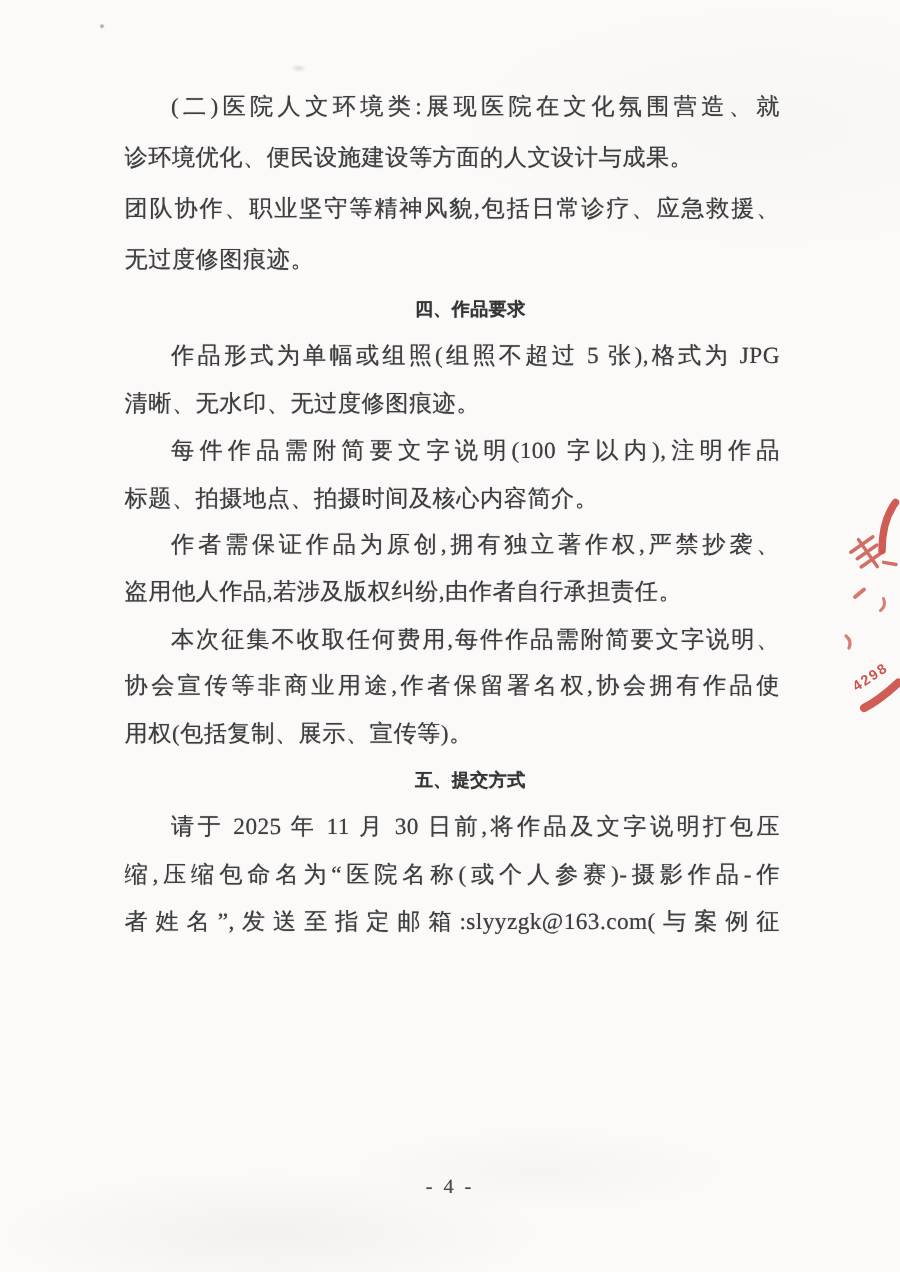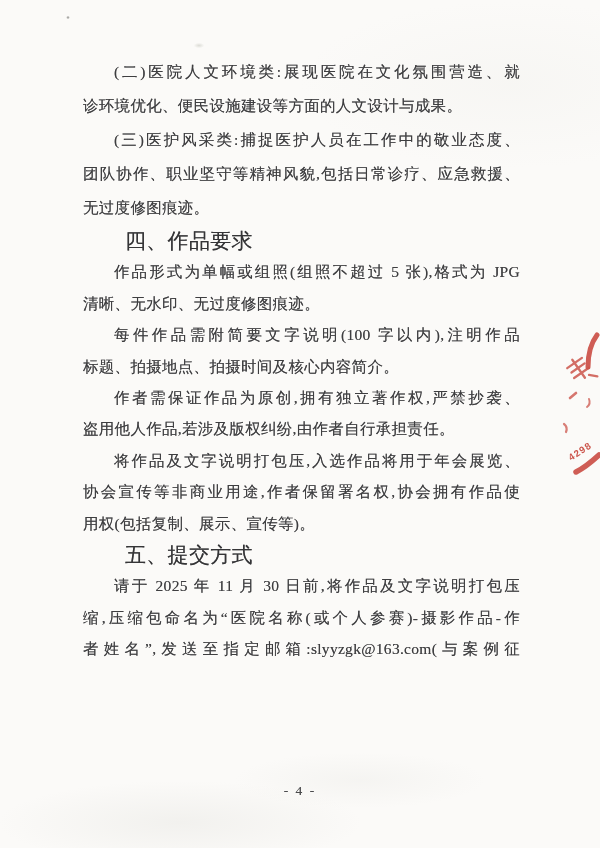--- a/index.html
+++ b/index.html
@@ -34,25 +34,25 @@
     text-shadow:0 0 0.6px rgba(62,62,64,0.65);
     white-space:normal;
   }
   
   .block:nth-child(1) .line,
   .block:nth-child(2) .line{line-height:34px;height:34px;}
   .line.jl{text-align-last:justify;}
   .line.first{text-indent:2em;}
   .heading .line{
     font-family:"Liberation Sans","DejaVu Sans",sans-serif;
-    font-weight:400;
+    font-weight:700;
     color:#353537;
     text-indent:2em;
-    text-align:left;text-align-last:auto;
-    font-size:21px;
+    text-align:center;text-align-last:auto;
+    font-size:12px;
     text-shadow:0 0 0.5px rgba(53,53,55,0.7);
   }
   .page-number{
     position:absolute;
     left:0;top:783px;width:100%;
     text-align:center;
     font-size:13.5px;
     color:#4a4a4c;
     letter-spacing:2px;
     text-shadow:0 0 0.5px rgba(74,74,76,0.6);
@@ -79,41 +79,40 @@
 
   <div class="speck-1"></div>
   <div class="speck-2"></div>
 
   <div class="doc-body" id="doc-body">
       <div class="block paragraph">
         <div class="line first jl">(二)医院人文环境类:展现医院在文化氛围营造、就</div>
         <div class="line">诊环境优化、便民设施建设等方面的人文设计与成果。</div>
       </div>
       <div class="block paragraph">
-        <div class="line first jl">(三)医护风采类:捕捉医护人员在工作中的敬业态度、</div>
         <div class="line jl">团队协作、职业坚守等精神风貌,包括日常诊疗、应急救援、</div>
         <div class="line">无过度修图痕迹。</div>
       </div>
       <div class="block heading">
         <div class="line">四、作品要求</div>
       </div>
       <div class="block paragraph">
         <div class="line first jl">作品形式为单幅或组照(组照不超过 5 张),格式为 JPG</div>
         <div class="line">清晰、无水印、无过度修图痕迹。</div>
       </div>
       <div class="block paragraph">
         <div class="line first jl">每件作品需附简要文字说明(100 字以内),注明作品</div>
         <div class="line">标题、拍摄地点、拍摄时间及核心内容简介。</div>
       </div>
       <div class="block paragraph">
         <div class="line first jl">作者需保证作品为原创,拥有独立著作权,严禁抄袭、</div>
         <div class="line">盗用他人作品,若涉及版权纠纷,由作者自行承担责任。</div>
       </div>
       <div class="block paragraph">
-        <div class="line first jl">将作品及文字说明打包压,入选作品将用于年会展览、</div>
+        <div class="line first jl">本次征集不收取任何费用,每件作品需附简要文字说明、</div>
         <div class="line jl">协会宣传等非商业用途,作者保留署名权,协会拥有作品使</div>
         <div class="line">用权(包括复制、展示、宣传等)。</div>
       </div>
       <div class="block heading">
         <div class="line">五、提交方式</div>
       </div>
       <div class="block paragraph">
         <div class="line first jl">请于 2025 年 11 月 30 日前,将作品及文字说明打包压</div>
         <div class="line jl">缩,压缩包命名为“医院名称(或个人参赛)-摄影作品-作</div>
         <div class="line jl">者姓名”,发送至指定邮箱:slyyzgk@163.com(与案例征</div>

